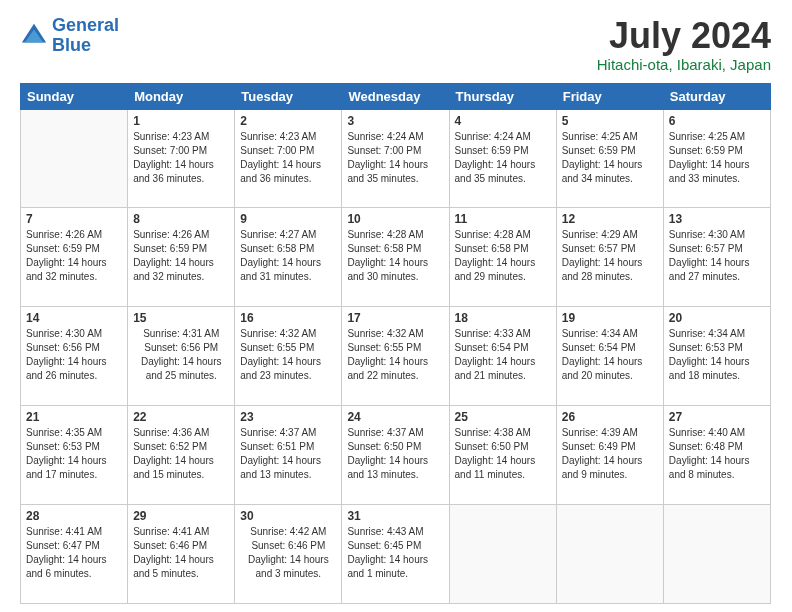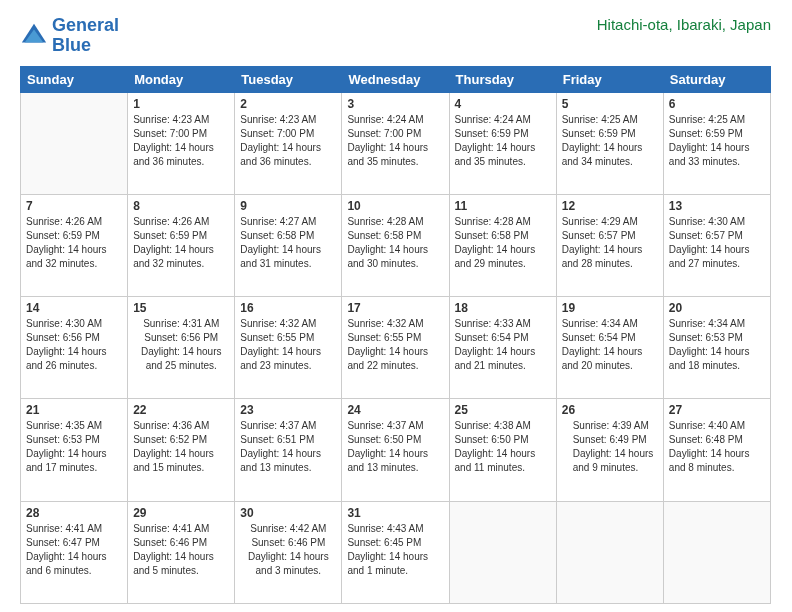--- a/index.html
+++ b/index.html
@@ -106,20 +106,21 @@
       <svg class="logo-icon" viewBox="0 0 30 30">
         <polygon points="15,2 28,22 2,22" fill="#2a6db5"></polygon>
         <polygon points="15,8 25,22 5,22" fill="#4a9ad4"></polygon>
       </svg>
       <div class="logo-text">
         <div><span>General</span></div>
         <div><span>Blue</span></div>
       </div>
     </div>
     <div class="title-block">
+      <div class="month-title">July 2024</div>
       <div class="location">Hitachi-ota, Ibaraki, Japan</div>
     </div>
   </div>
 
   <table class="calendar">
     <thead>
       <tr>
       <th>Sunday</th>
           <th>Monday</th>
           <th>Tuesday</th>
@@ -308,21 +309,21 @@
           </td>
           <td>
             <span class="day-num">25</span>
             <div class="day-info" style="white-space: pre-line;">Sunrise: 4:38 AM
 Sunset: 6:50 PM
 Daylight: 14 hours
 and 11 minutes.</div>
           </td>
           <td>
             <span class="day-num">26</span>
-            <div class="day-info" style="white-space: pre-line; margin-left: 11px;">Sunrise: 4:39 AM
+            <div class="day-info" style="white-space: pre-line;">Sunrise: 4:39 AM
 Sunset: 6:49 PM
 Daylight: 14 hours
 and 9 minutes.</div>
           </td>
           <td>
             <span class="day-num">27</span>
             <div class="day-info" style="white-space: pre-line;">Sunrise: 4:40 AM
 Sunset: 6:48 PM
 Daylight: 14 hours
 and 8 minutes.</div>

